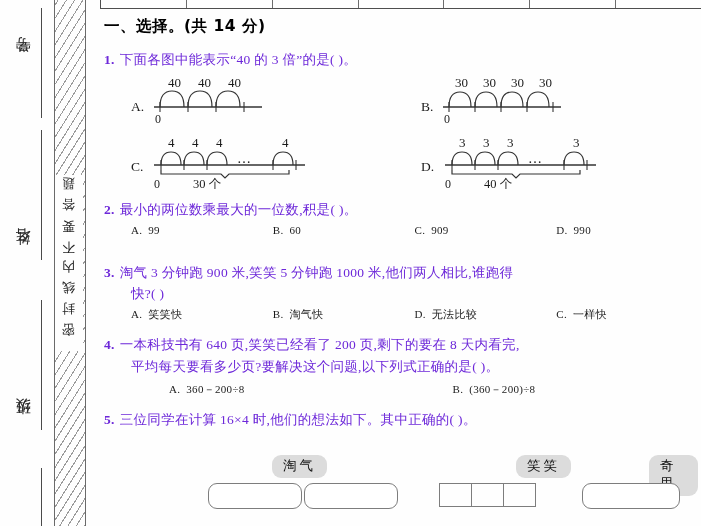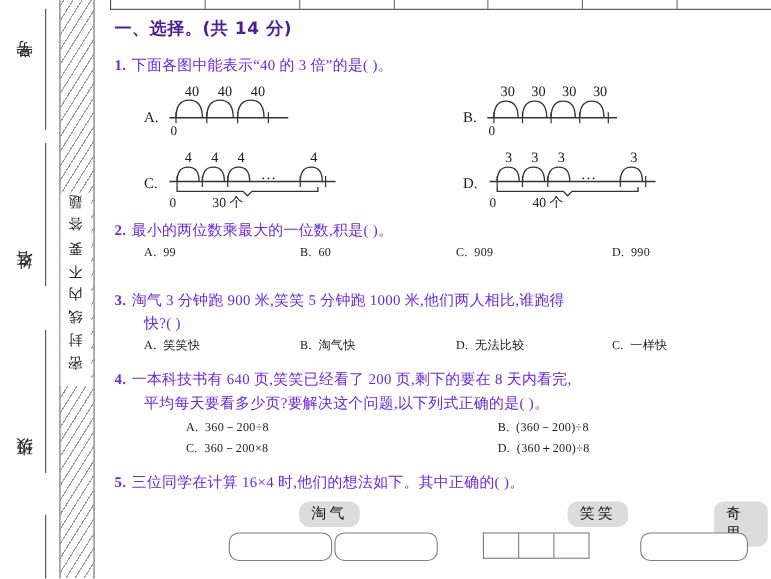--- a/index.html
+++ b/index.html
@@ -109,21 +109,21 @@
     left: 104px; top: 16px;
     width: 594px;
   }
 
   .section-head {
     font-family: "DejaVu Sans", "Liberation Sans", sans-serif;
     font-weight: bold;
     font-size: 15.5px;
     letter-spacing: 0.5px;
     margin: 0 0 12px 0;
-    color: #4c1d95;
+    color: #000000;
   }
 
   .q {
     position: relative;
     margin: 0 0 4px 0;
   }
   .q-line {
     font-size: 13.5px;
     line-height: 1.62;
     color: #6d28d9;
@@ -174,21 +174,21 @@
     margin-right: 6px;
     font-family: "Liberation Serif", "DejaVu Serif", serif;
   }
   .nl { position: relative; }
   .nl svg { display: block; }
 
   
   .kids-row {
     position: relative;
     height: 46px;
-    margin-top: 6px;
+    margin-top: 24px;
   }
   .kid-tag {
     position: absolute;
     top: 0;
     background: #dcdcdc;
     border-radius: 9px;
     font-size: 13.5px;
     padding: 2px 11px 3px 11px;
     letter-spacing: 3px;
     color: #121212;
@@ -382,24 +382,20 @@
 
     <div class="q" style="margin-top:10px;">
       <div class="q-line">
         <span class="q-num">4.</span><span class="q-body">一本科技书有 640 页,笑笑已经看了 200 页,剩下的要在 8 天内看完,</span>
       </div>
       <div class="q-line q-indent">平均每天要看多少页?要解决这个问题,以下列式正确的是(        )。</div>
       <div class="opt-row opt-2" style="margin-top:2px;">
         <span class="opt"><span class="opt-lab">A.</span><span>360－200÷8</span></span>
         <span class="opt"><span class="opt-lab">B.</span><span>(360－200)÷8</span></span>
       </div>
-      <div class="opt-row opt-2">
-        <span class="opt"><span class="opt-lab">C.</span><span>360－200×8</span></span>
-        <span class="opt"><span class="opt-lab">D.</span><span>(360＋200)÷8</span></span>
-      </div>
     </div>
 
     <div class="q" style="margin-top:10px;">
       <div class="q-line">
         <span class="q-num">5.</span><span class="q-body">三位同学在计算 16×4 时,他们的想法如下。其中正确的(        )。</span>
       </div>
 
       <div class="kids-row">
         <div class="kid-tag" style="left:168px;">淘气</div>
         <div class="kid-tag" style="left:412px;">笑笑</div>

